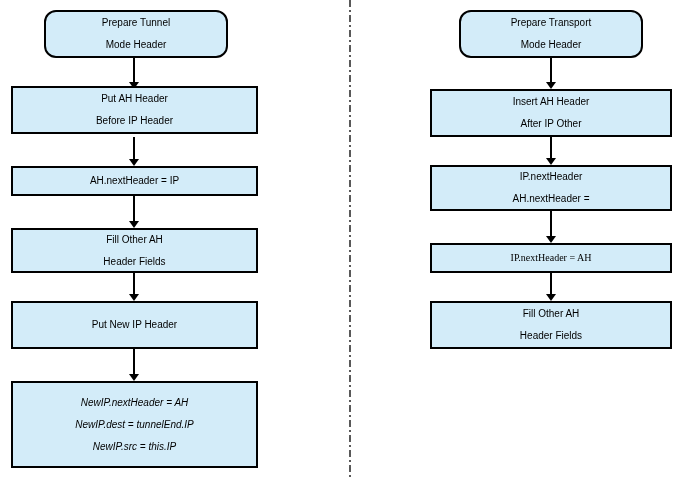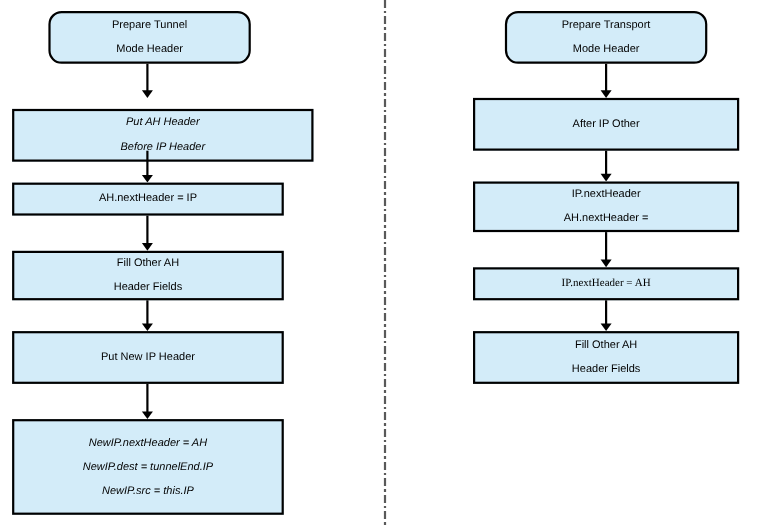--- a/index.html
+++ b/index.html
@@ -30,21 +30,21 @@
     justify-content: center;
     text-align: center;
     font-size: 10px;
     line-height: 22px;
     white-space: nowrap;
   }
   .node.rounded { border-radius: 12px; }
 
   
   .n-l0 { left: 44px;  top: 10px;  width: 184px; height: 48px; }
-  .n-l1 { left: 11px;  top: 99px;  width: 274px; height: 48px; font-style: italic; }
+  .n-l1 { left: 11px;  top: 86px;  width: 247px; height: 48px; }
   .n-l2 { left: 11px;  top: 166px; width: 247px; height: 30px; }
   .n-l3 { left: 11px;  top: 228px; width: 247px; height: 45px; }
   .n-l4 { left: 11px;  top: 301px; width: 247px; height: 48px; }
   .n-l5 { left: 11px;  top: 381px; width: 247px; height: 87px; font-style: italic; }
 
   
   .n-r0 { left: 459px; top: 10px;  width: 184px; height: 48px; }
   .n-r1 { left: 430px; top: 89px;  width: 242px; height: 48px; }
   .n-r2 { left: 430px; top: 165px; width: 242px; height: 46px; }
   .n-r3 { left: 430px; top: 243px; width: 242px; height: 30px; font-family: Liberation Serif, serif; }
@@ -149,20 +149,21 @@
     <span class="line">Prepare Transport</span>
     <span class="line">Mode Header</span>
   </div>
 
   <div class="arrow a-r0">
     <div class="shaft"></div>
     <div class="head"></div>
   </div>
 
   <div class="node n-r1">
+    <span class="line">Insert AH Header</span>
     <span class="line">After IP Other</span>
   </div>
 
   <div class="arrow a-r1">
     <div class="shaft"></div>
     <div class="head"></div>
   </div>
 
   <div class="node n-r2">
     <span class="line">IP.nextHeader</span>

